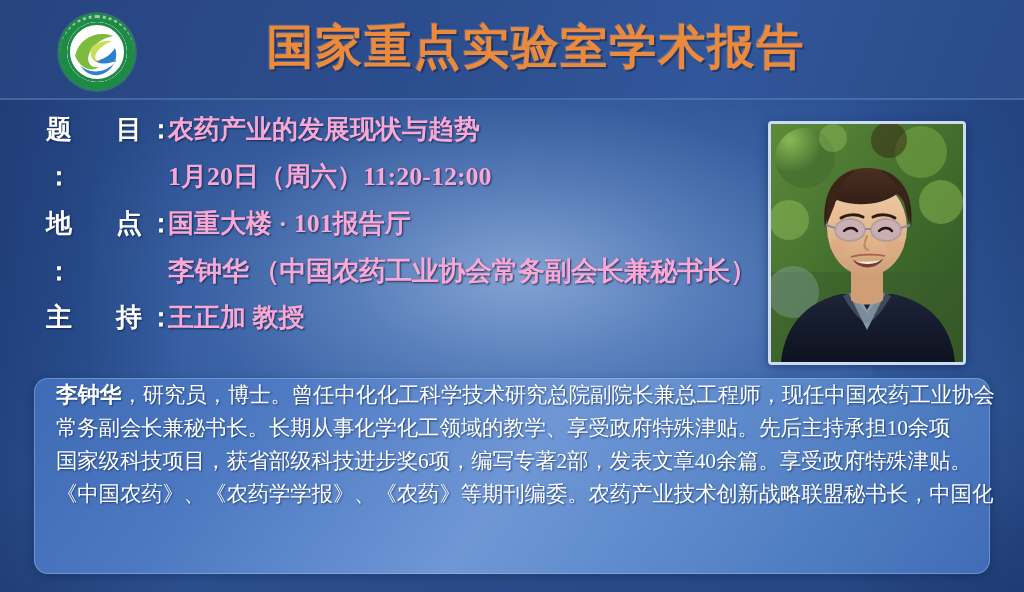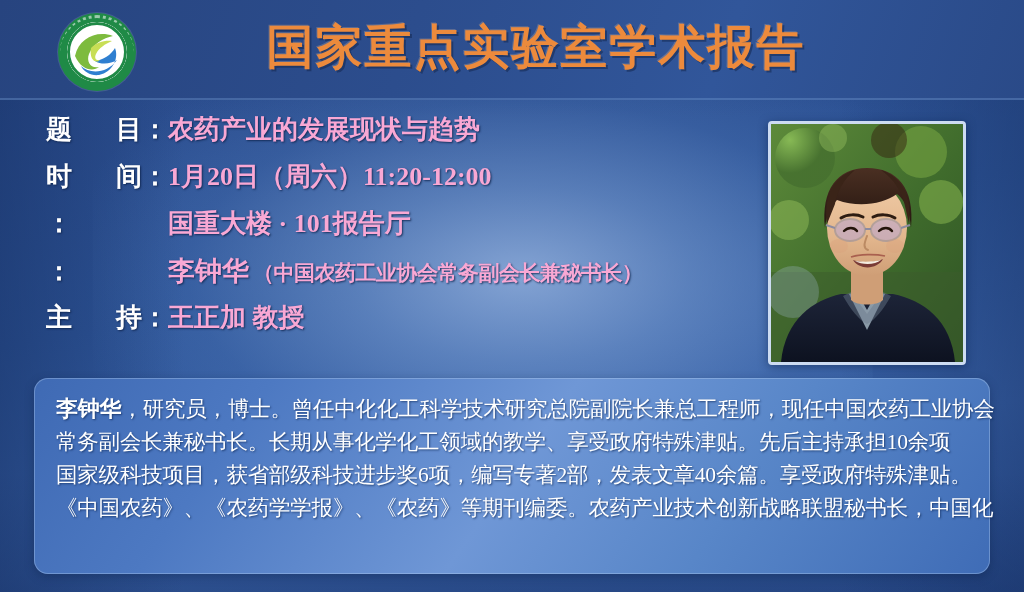--- a/index.html
+++ b/index.html
@@ -130,20 +130,21 @@
   }
   .info-label {
     flex: 0 0 auto;
     width: 122px;
     font-family: "DejaVu Sans", "Liberation Sans", sans-serif;
     font-weight: bold;
     font-size: 26px;
     color: #ffffff;
     text-shadow: 1px 1px 2px rgba(14,36,78,0.85);
     display: flex;
+    justify-content: space-between;
     letter-spacing: 0;
   }
   .info-label .lab-txt {
     display: inline-block;
     text-align: justify;
     text-align-last: justify;
     width: 96px;
   }
   .info-label .lab-colon { width: 20px; text-align: right; }
 
@@ -154,21 +155,21 @@
     color: #f9a8d4;
     text-shadow: 1px 1px 2px rgba(14,36,78,0.85);
     white-space: nowrap;
   }
   .info-value.serif {
     font-family: "Liberation Serif", "DejaVu Serif", serif;
     font-weight: bold;
   }
   .info-value .sub {
     font-family: "Liberation Serif", "DejaVu Serif", serif;
-    font-size: 21px;
+    font-size: 27px;
     font-weight: bold;
     letter-spacing: -0.5px;
   }
   .info-value .nm {
     font-size: 27px;
     margin-right: 4px;
   }
 
   
   .portrait-frame {
@@ -191,21 +192,21 @@
     position: absolute;
     left: 34px;
     top: 378px;
     width: 956px;
     height: 196px;
     border-radius: 14px;
     background: linear-gradient(125deg,
         #3f6ab4 0%, #4d79c2 22%, #6f97d6 50%, #5886c8 72%, #3f6cb6 100%);
     box-shadow: inset 0 0 0 1px rgba(190,215,245,0.35),
                 0 3px 10px rgba(10,28,66,0.35);
-    padding: 14px 22px 10px 22px;
+    padding: 0 22px 10px 22px;
     box-sizing: border-box;
     z-index: 5;
   }
   .bio-line {
     font-family: "Liberation Serif", "DejaVu Serif", serif;
     font-size: 21.5px;
     line-height: 33px;
     color: #ffffff;
     white-space: nowrap;
     text-shadow: 1px 1px 2px rgba(18,44,92,0.75);
@@ -250,28 +251,28 @@
     <div class="info-row">
       <span class="info-label">
         <span class="lab-txt">题目</span>
         <span class="lab-colon">：</span>
       </span>
       <span class="info-value">农药产业的发展现状与趋势</span>
     </div>
 
     <div class="info-row">
       <span class="info-label">
-        <span class="lab-txt">时间</span>
         <span class="lab-colon">：</span>
       </span>
       <span class="info-value serif">1月20日（周六）11:20-12:00</span>
     </div>
 
     <div class="info-row">
       <span class="info-label">
+        <span class="lab-txt">地点</span>
         <span class="lab-colon">：</span>
       </span>
       <span class="info-value serif">国重大楼 · 101报告厅</span>
     </div>
 
     <div class="info-row">
       <span class="info-label">
         <span class="lab-colon">：</span>
       </span>
       <span class="info-value serif">

